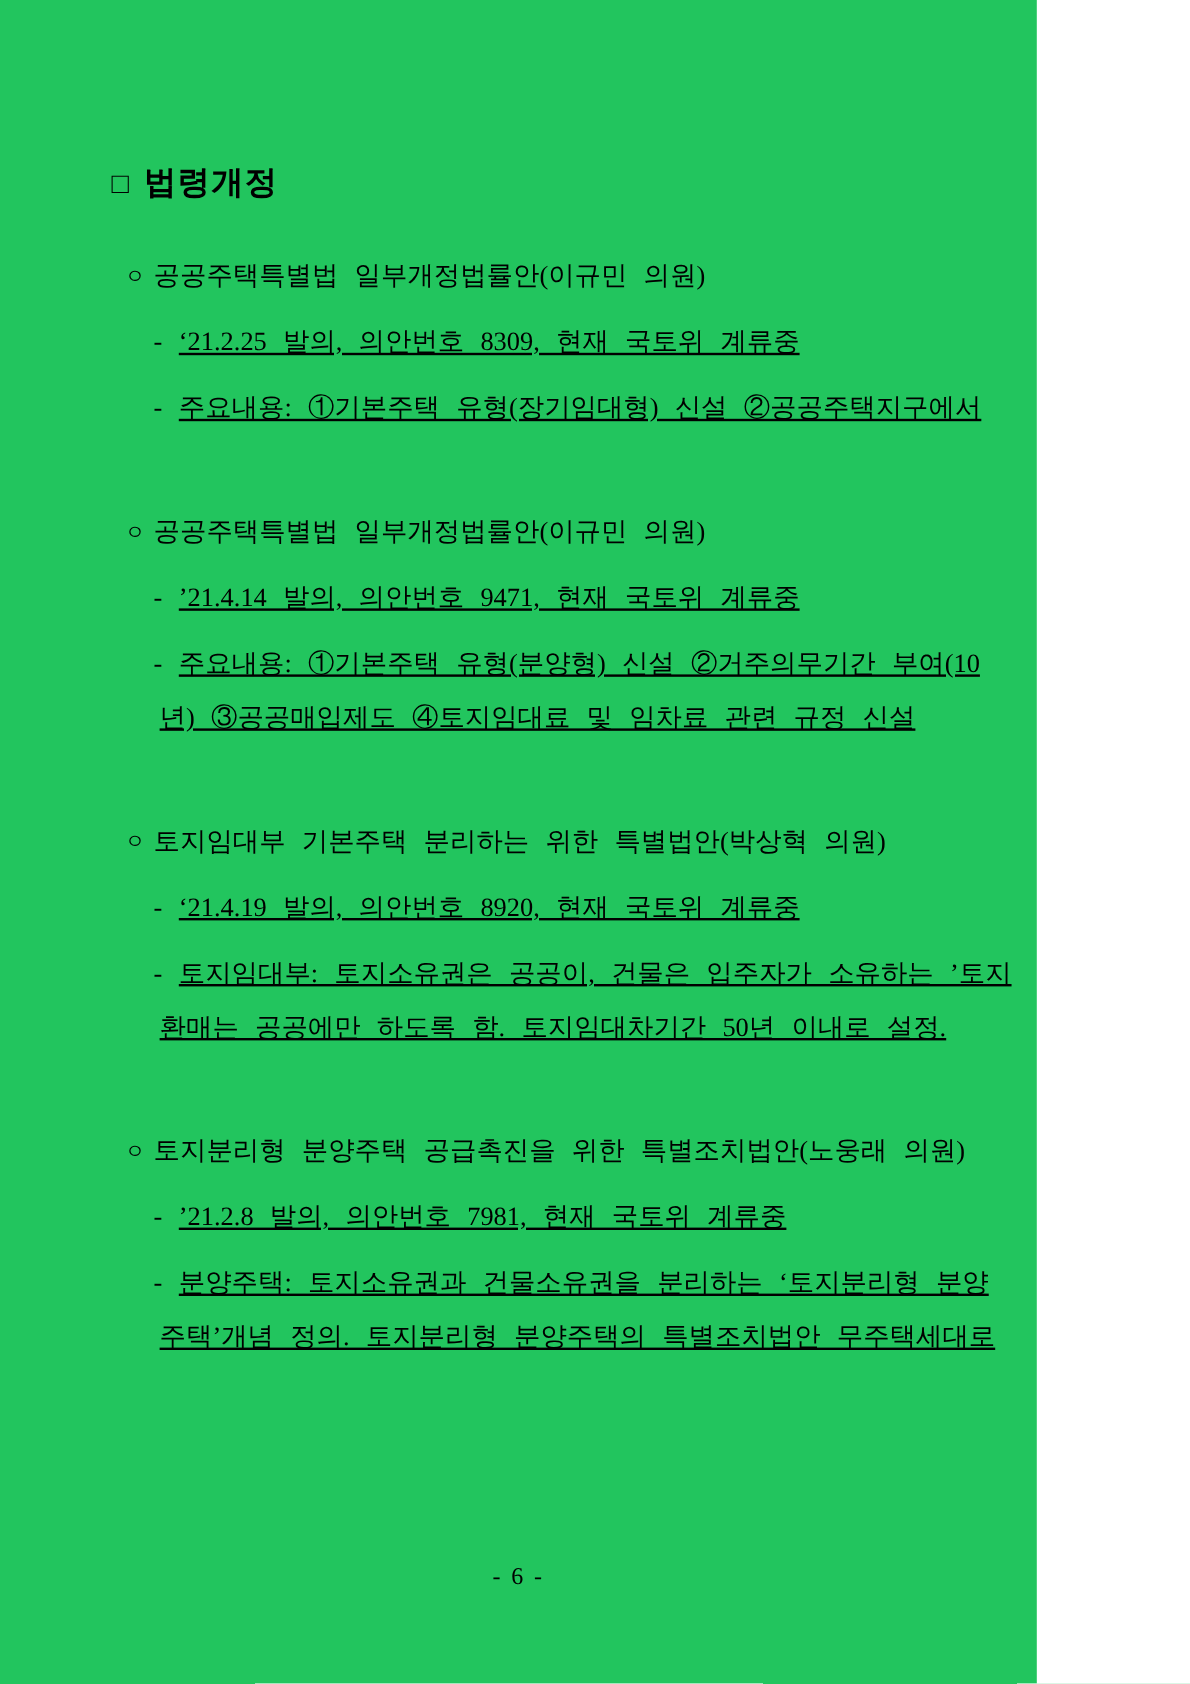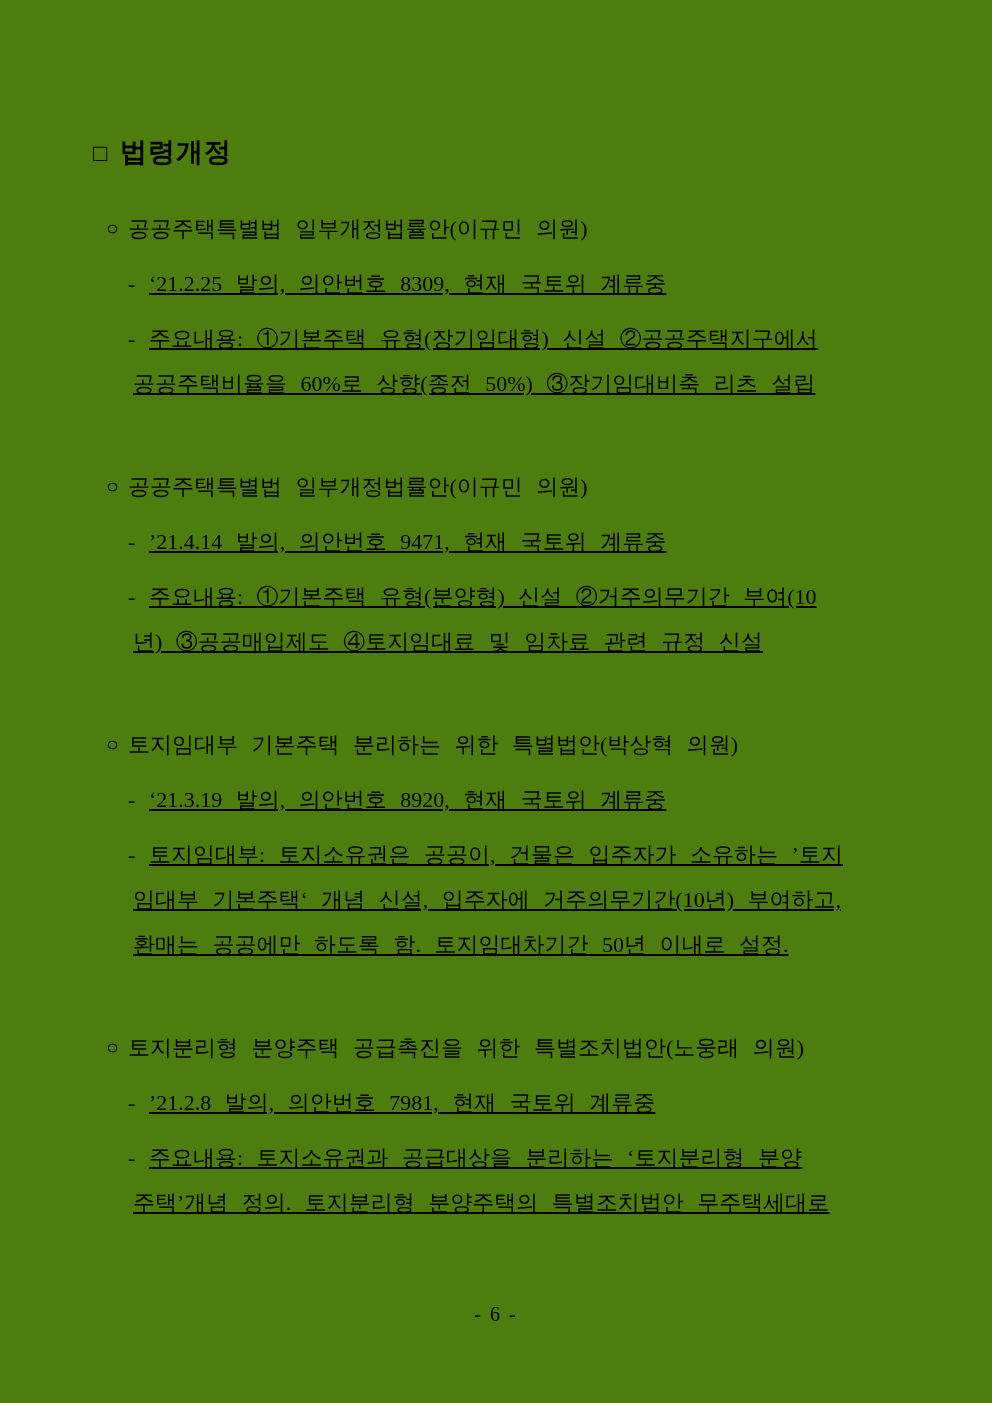--- a/index.html
+++ b/index.html
@@ -2,23 +2,23 @@
 <html lang="ko"><head>
 <meta charset="utf-8">
 <style>
   html, body {
     margin: 0;
     padding: 0;
     background: #ffffff;
   }
   .page {
     position: relative;
-    width: 992px;
+    width: 864px;
     height: 1403px;
-    background: #4d7c0f;
+    background: #22c55e;
     color: #000000;
     font-family: "Liberation Serif", "DejaVu Serif", serif;
     overflow: hidden;
   }
   .doc-title {
     margin: 0;
     padding: 132px 0 0 93px;
     font-family: "Liberation Sans", "DejaVu Sans", sans-serif;
     font-weight: 800;
     font-size: 27px;
@@ -86,21 +86,20 @@
       <span class="bullet">ㅇ</span>
       <span>공공주택특별법 일부개정법률안(이규민 의원)</span>
     </div>
     <div class="item">
       <span class="marker">-</span>
       <div class="line first">‘21.2.25 발의, 의안번호 8309, 현재 국토위 계류중</div>
     </div>
     <div class="item">
       <span class="marker">-</span>
       <div class="line first">주요내용: ①기본주택 유형(장기임대형) 신설 ②공공주택지구에서</div>
-      <div class="line">공공주택비율을 60%로 상향(종전 50%) ③장기임대비축 리츠 설립</div>
     </div>
   </section>
 
   <section class="section">
     <div class="heading-row">
       <span class="bullet">ㅇ</span>
       <span>공공주택특별법 일부개정법률안(이규민 의원)</span>
     </div>
     <div class="item">
       <span class="marker">-</span>
@@ -113,41 +112,40 @@
     </div>
   </section>
 
   <section class="section">
     <div class="heading-row">
       <span class="bullet">ㅇ</span>
       <span>토지임대부 기본주택 분리하는 위한 특별법안(박상혁 의원)</span>
     </div>
     <div class="item">
       <span class="marker">-</span>
-      <div class="line first">‘21.3.19 발의, 의안번호 8920, 현재 국토위 계류중</div>
+      <div class="line first">‘21.4.19 발의, 의안번호 8920, 현재 국토위 계류중</div>
     </div>
     <div class="item">
       <span class="marker">-</span>
       <div class="line first">토지임대부: 토지소유권은 공공이, 건물은 입주자가 소유하는 ’토지</div>
-      <div class="line">임대부 기본주택‘ 개념 신설, 입주자에 거주의무기간(10년) 부여하고,</div>
       <div class="line">환매는 공공에만 하도록 함. 토지임대차기간 50년 이내로 설정.</div>
     </div>
   </section>
 
   <section class="section">
     <div class="heading-row">
       <span class="bullet">ㅇ</span>
       <span>토지분리형 분양주택 공급촉진을 위한 특별조치법안(노웅래 의원)</span>
     </div>
     <div class="item">
       <span class="marker">-</span>
       <div class="line first">’21.2.8 발의, 의안번호 7981, 현재 국토위 계류중</div>
     </div>
     <div class="item">
       <span class="marker">-</span>
-      <div class="line first">주요내용: 토지소유권과 공급대상을 분리하는 ‘토지분리형 분양</div>
+      <div class="line first">분양주택: 토지소유권과 건물소유권을 분리하는 ‘토지분리형 분양</div>
       <div class="line">주택’개념 정의. 토지분리형 분양주택의 특별조치법안 무주택세대로</div>
     </div>
   </section>
 
   <div class="page-number">- 6 -</div>
 
 </div>
 
 </body></html>

